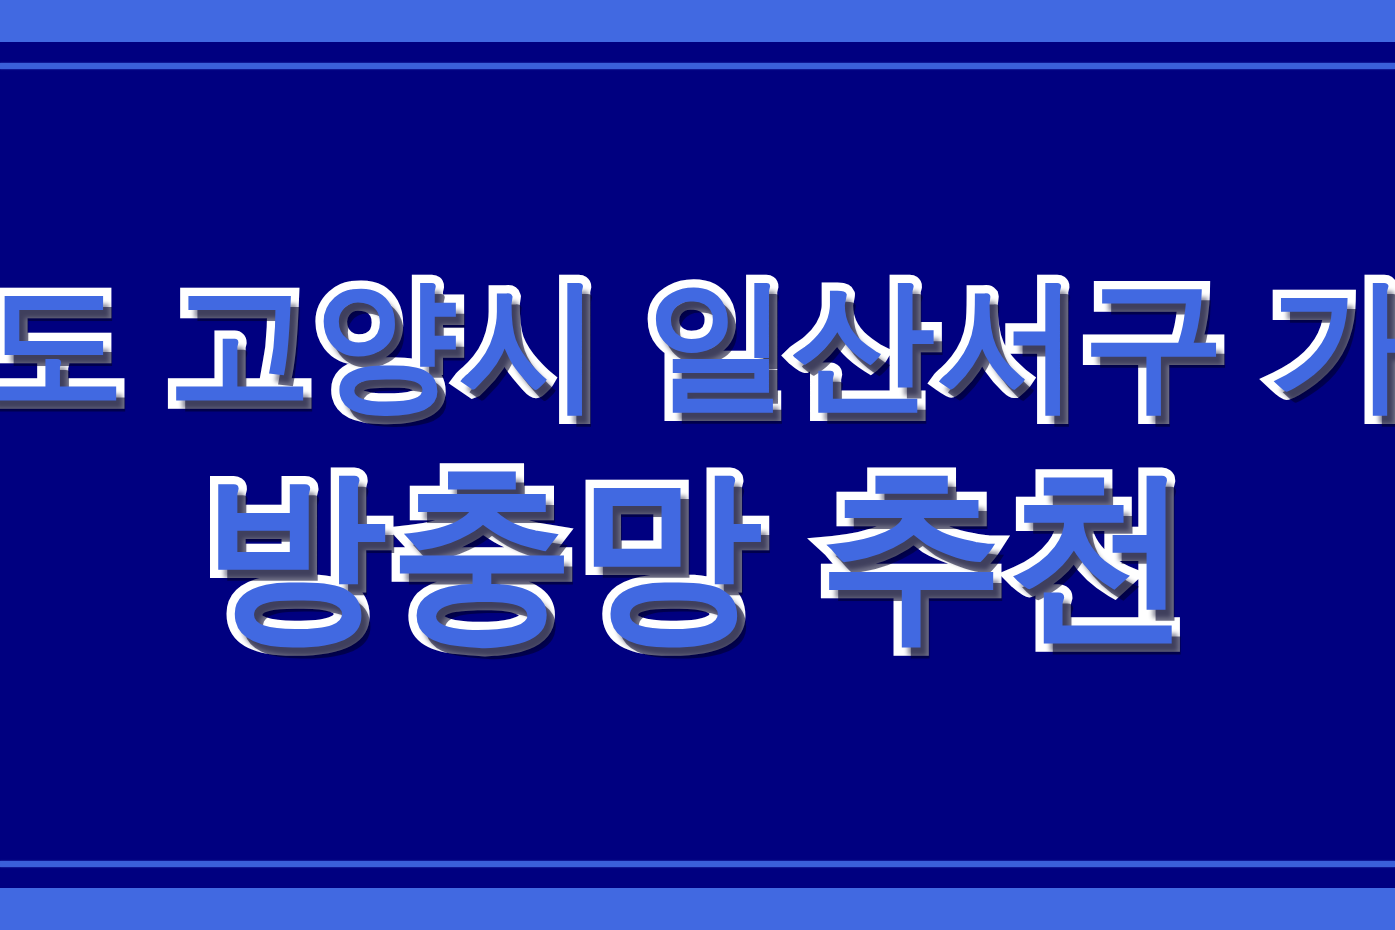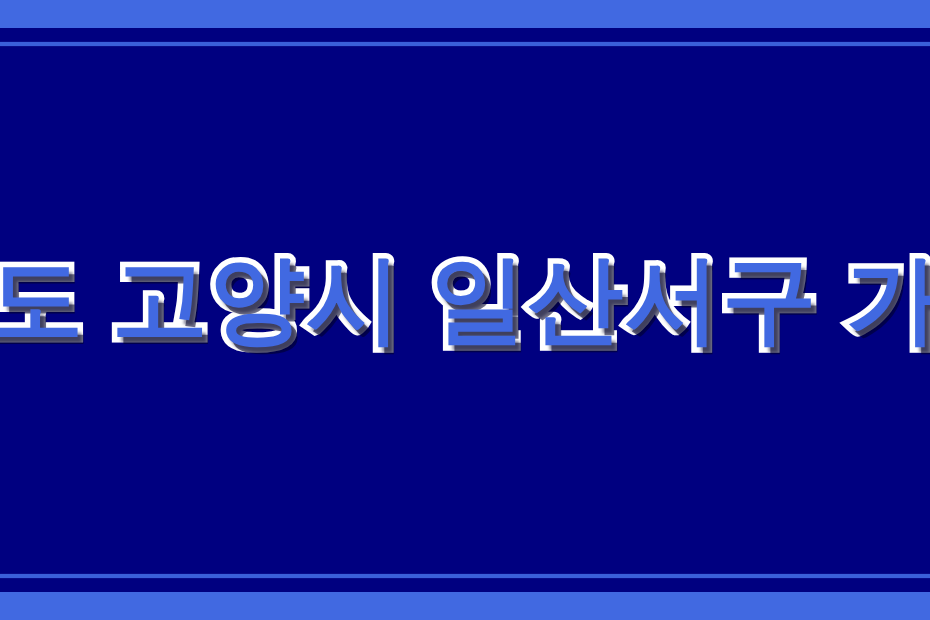--- a/index.html
+++ b/index.html
@@ -81,19 +81,20 @@
 <body>
 
 <div id="banner">
 
   <div class="band band-top"></div>
 
   <div class="rule rule-top"></div>
 
   <div class="text-block">
     <span class="headline line-1">경기도 고양시 일산서구 가좌동</span>
+    <span class="headline line-2">방충망 추천</span>
   </div>
 
   <div class="rule rule-bottom"></div>
 
   <div class="band band-bottom"></div>
 
 </div>
 
 </body></html>

